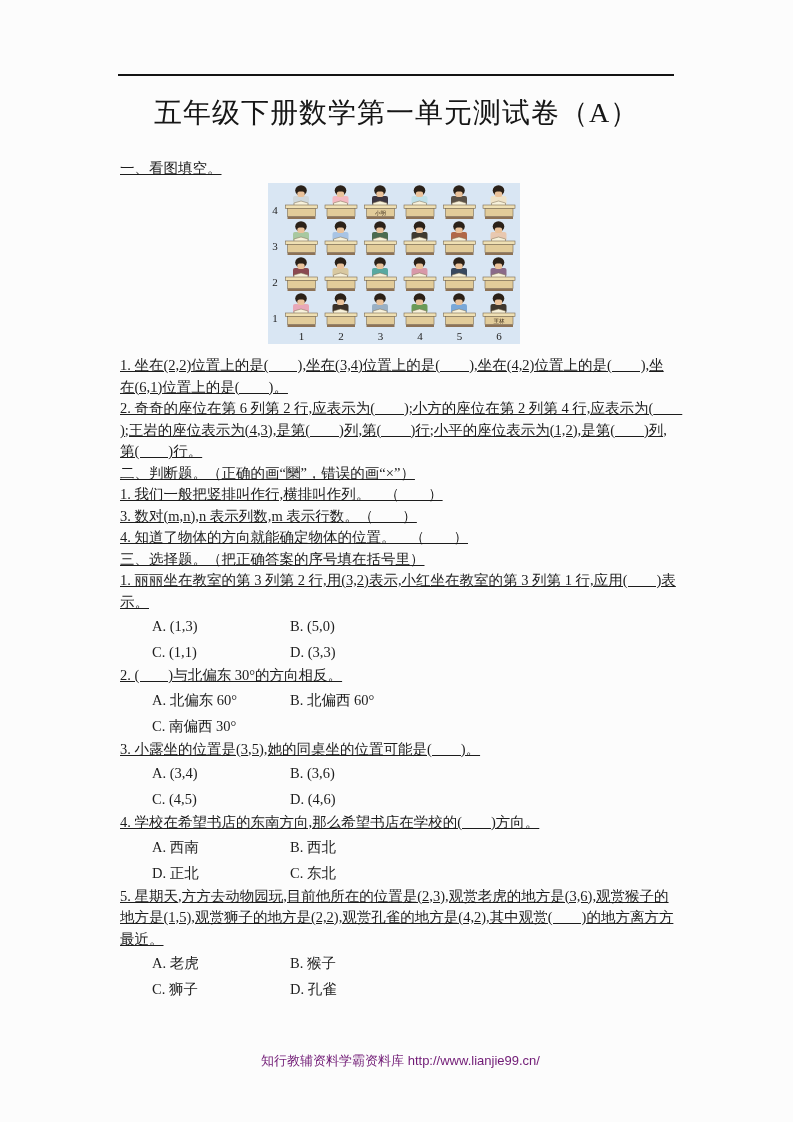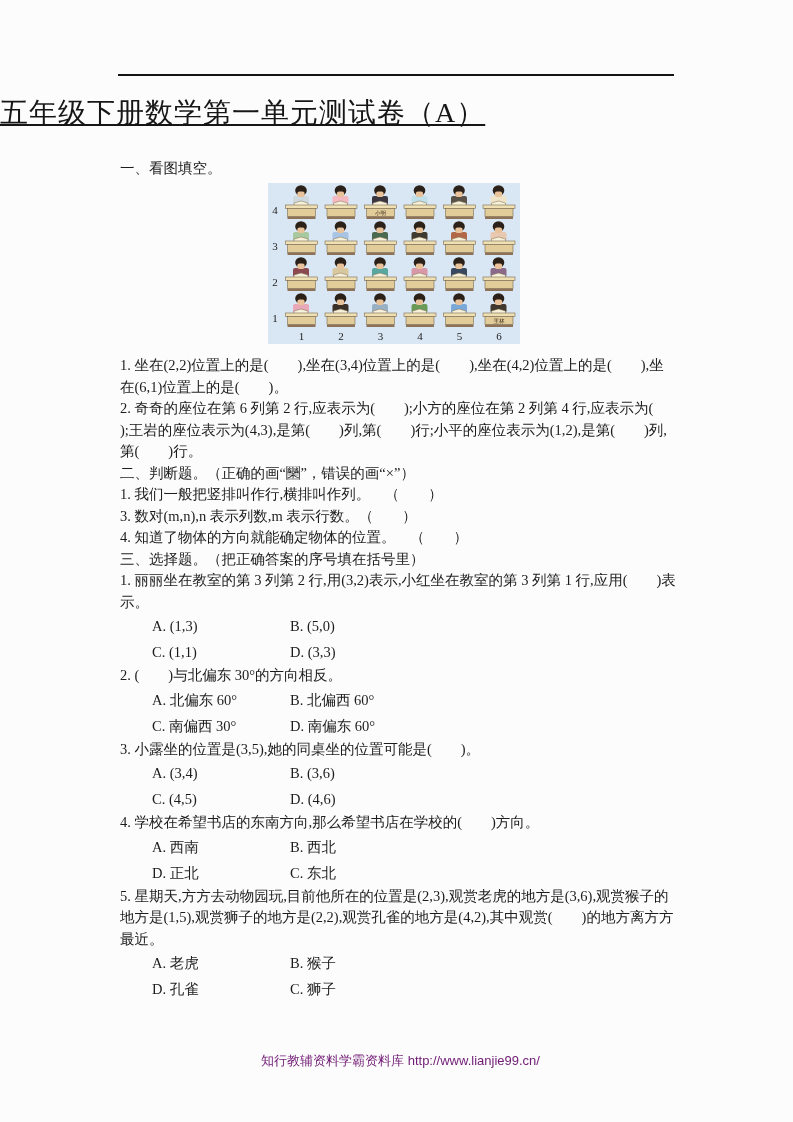--- a/index.html
+++ b/index.html
@@ -3,25 +3,25 @@
 <meta charset="utf-8">
 <style>
   html,body { margin:0; padding:0; }
   body {
     width:793px; height:1122px; position:relative;
     background:#fcfcfc; overflow:hidden;
     font-family:"Liberation Serif","DejaVu Serif",serif;
     color:#1c1c1c;
   }
   .top-rule { position:absolute; left:118px; top:74px; width:556px; height:2px; background:#141414; }
-  .title { position:absolute; top:94px; left:0; width:100%; 
-           font-size:28px; letter-spacing:1px; color:#161616;text-decoration:underline; }
+  .title { position:absolute; top:94px; left:0; width:100%; text-align:center;
+           font-size:28px; letter-spacing:1px; color:#161616; }
   .content { position:absolute; left:120px; top:158px; width:557px;
              font-size:14.5px; line-height:21.5px; }
-  .content p { margin:0; word-break:break-all; }
+  .content p { margin:0; word-break:break-all;text-decoration:underline; }
   .sec-head { margin:0; }
   .classroom-wrap { margin:3px 0 5px 148px; width:252px; height:161px; }
   .opts { display:grid; grid-template-columns:138px auto; line-height:26px;margin-left:32px; }
   .footer { position:absolute; top:1052px; left:4px; width:100%; text-align:center;
             color:#701a75; font-size:13px;
             font-family:"Liberation Sans","DejaVu Sans",sans-serif; }
 </style>
 </head>
 <body>
 
@@ -281,21 +281,20 @@
     <span>B. (5,0)</span>
     <span>C. (1,1)</span>
     <span>D. (3,3)</span>
   </div>
 
   <p>2. (　　)与北偏东 30°的方向相反。</p>
   <div class="opts">
     <span>A. 北偏东 60°</span>
     <span>B. 北偏西 60°</span>
     <span>C. 南偏西 30°</span>
-    <span>D. 南偏东 60°</span>
   </div>
 
   <p>3. 小露坐的位置是(3,5),她的同桌坐的位置可能是(　　)。</p>
   <div class="opts">
     <span>A. (3,4)</span>
     <span>B. (3,6)</span>
     <span>C. (4,5)</span>
     <span>D. (4,6)</span>
   </div>
 
@@ -304,19 +303,19 @@
     <span>A. 西南</span>
     <span>B. 西北</span>
     <span>D. 正北</span>
     <span>C. 东北</span>
   </div>
 
   <p>5. 星期天,方方去动物园玩,目前他所在的位置是(2,3),观赏老虎的地方是(3,6),观赏猴子的地方是(1,5),观赏狮子的地方是(2,2),观赏孔雀的地方是(4,2),其中观赏(　　)的地方离方方最近。</p>
   <div class="opts">
     <span>A. 老虎</span>
     <span>B. 猴子</span>
+    <span>C. 狮子</span>
     <span>D. 孔雀</span>
-    <span>C. 狮子</span>
   </div>
 
 </div>
 
 <div class="footer">知行教辅资料学霸资料库 http://www.lianjie99.cn/</div>
 
 </body></html>

